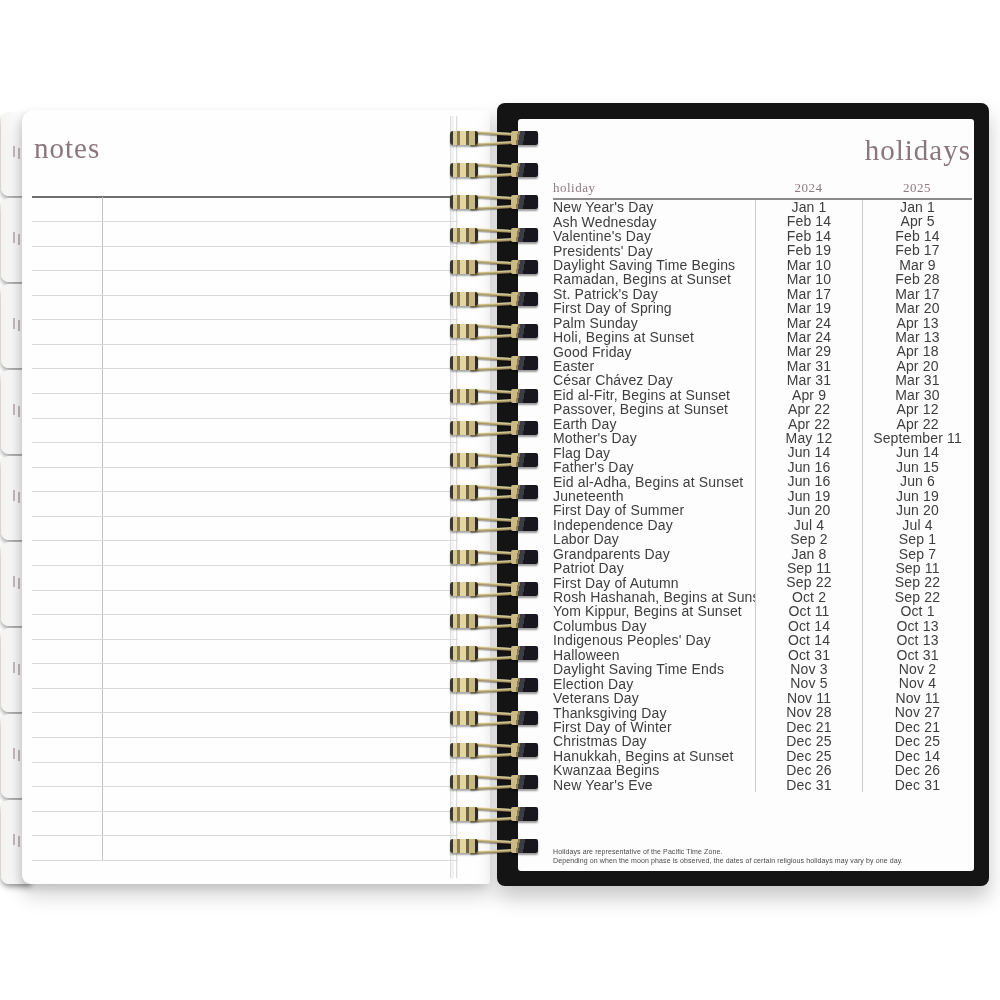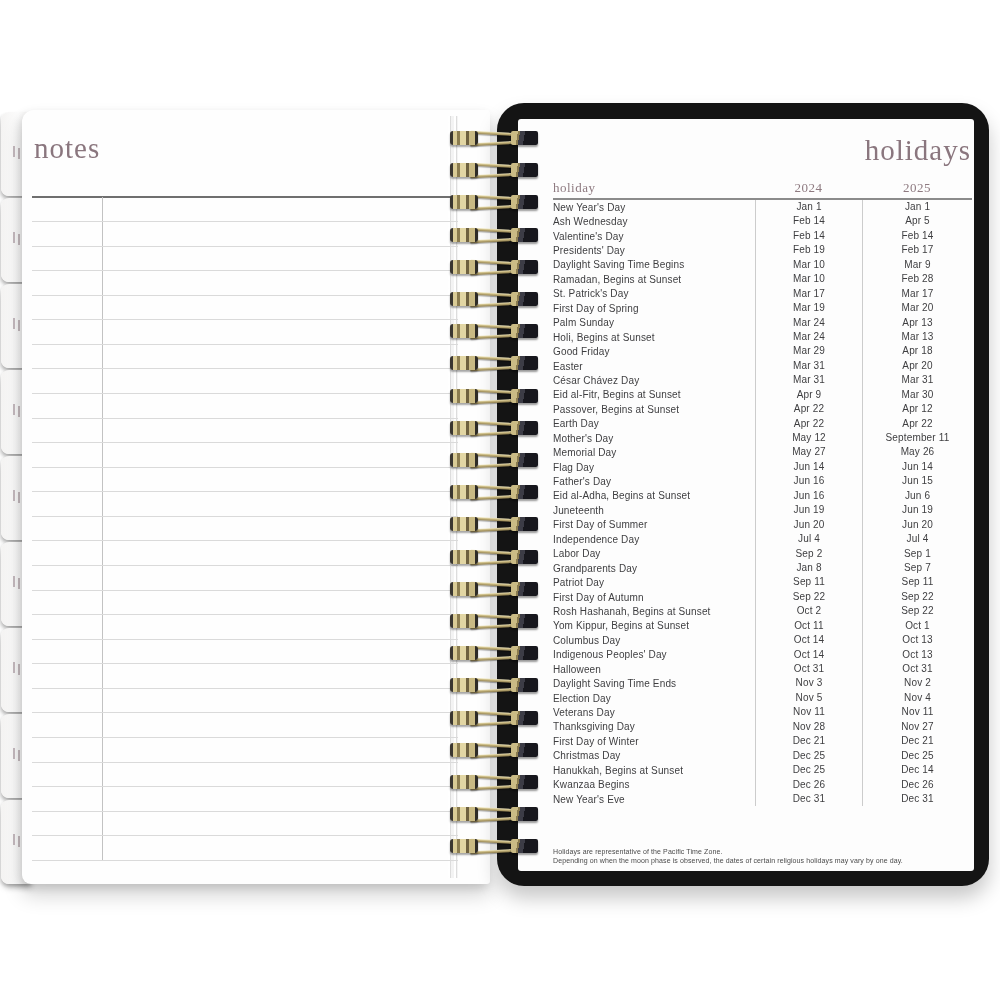--- a/index.html
+++ b/index.html
@@ -41,21 +41,21 @@
   .rline{position:absolute;left:0;right:0;height:1px;background:#dadada;}
   .page-stack{
     position:absolute;right:32px;top:6px;bottom:6px;width:10px;
     background:repeating-linear-gradient(90deg,#ffffff 0 2px,#d9d9d9 2px 3px,#f2f2f2 3px 6px);
     opacity:.9;
   }
 
   
   .cover{
     position:absolute;left:497px;top:103px;width:492px;height:783px;
-    background:#141414;border-radius:27px;
+    background:#141414;border-radius:8px;
     box-shadow:0 12px 20px rgba(0,0,0,.22);
   }
   .right-page{
     position:absolute;left:21px;top:16px;right:15px;bottom:15px;
     background:#fdfdfd;border-radius:3px;
   }
   .holidays-title{
     position:absolute;top:15px;right:3px;
     font-family:"Liberation Serif","DejaVu Serif",serif;
     font-size:29px;color:#8a767e;letter-spacing:1px;
@@ -66,21 +66,21 @@
     align-items:end;height:20px;
     border-bottom:2px solid #8b8b8b;
     font-family:"Liberation Serif","DejaVu Serif",serif;
     font-size:13px;color:#8e7a80;letter-spacing:.5px;
     padding-bottom:2px;
   }
   .thead .c24,.thead .c25{text-align:center;}
   .tr{
     display:grid;grid-template-columns:1fr 107px 110px;
     height:14.45px;align-items:center;
-    font-size:10px;color:#3e3e40;letter-spacing:.15px;
+    font-size:14px;color:#3e3e40;letter-spacing:.15px;
   }
   .tr .name{white-space:nowrap;overflow:hidden;}
   .tr .c24,.tr .c25{text-align:center;border-left:1px solid #cccccc;height:100%;line-height:14.45px;}
   .footnote{
     margin-top:2px;font-size:7px;line-height:8.8px;color:#4a4a4a;letter-spacing:.1px;
     position:absolute;left:35px;right:2px;top:727px;
   }
 
   
   .coil{position:absolute;left:448px;width:90px;height:20px;}
@@ -290,25 +290,20 @@
     <div class="c24">Apr 22</div>
     <div class="c25">Apr 22</div>
   </div>
 
   <div class="tr">
     <div class="name">Mother's Day</div>
     <div class="c24">May 12</div>
     <div class="c25">September 11</div>
   </div>
 
-  <div class="tr">
-    <div class="name">Memorial Day</div>
-    <div class="c24">May 27</div>
-    <div class="c25">May 26</div>
-  </div>
 
   <div class="tr">
     <div class="name">Flag Day</div>
     <div class="c24">Jun 14</div>
     <div class="c25">Jun 14</div>
   </div>
 
   <div class="tr">
     <div class="name">Father's Day</div>
     <div class="c24">Jun 16</div>

